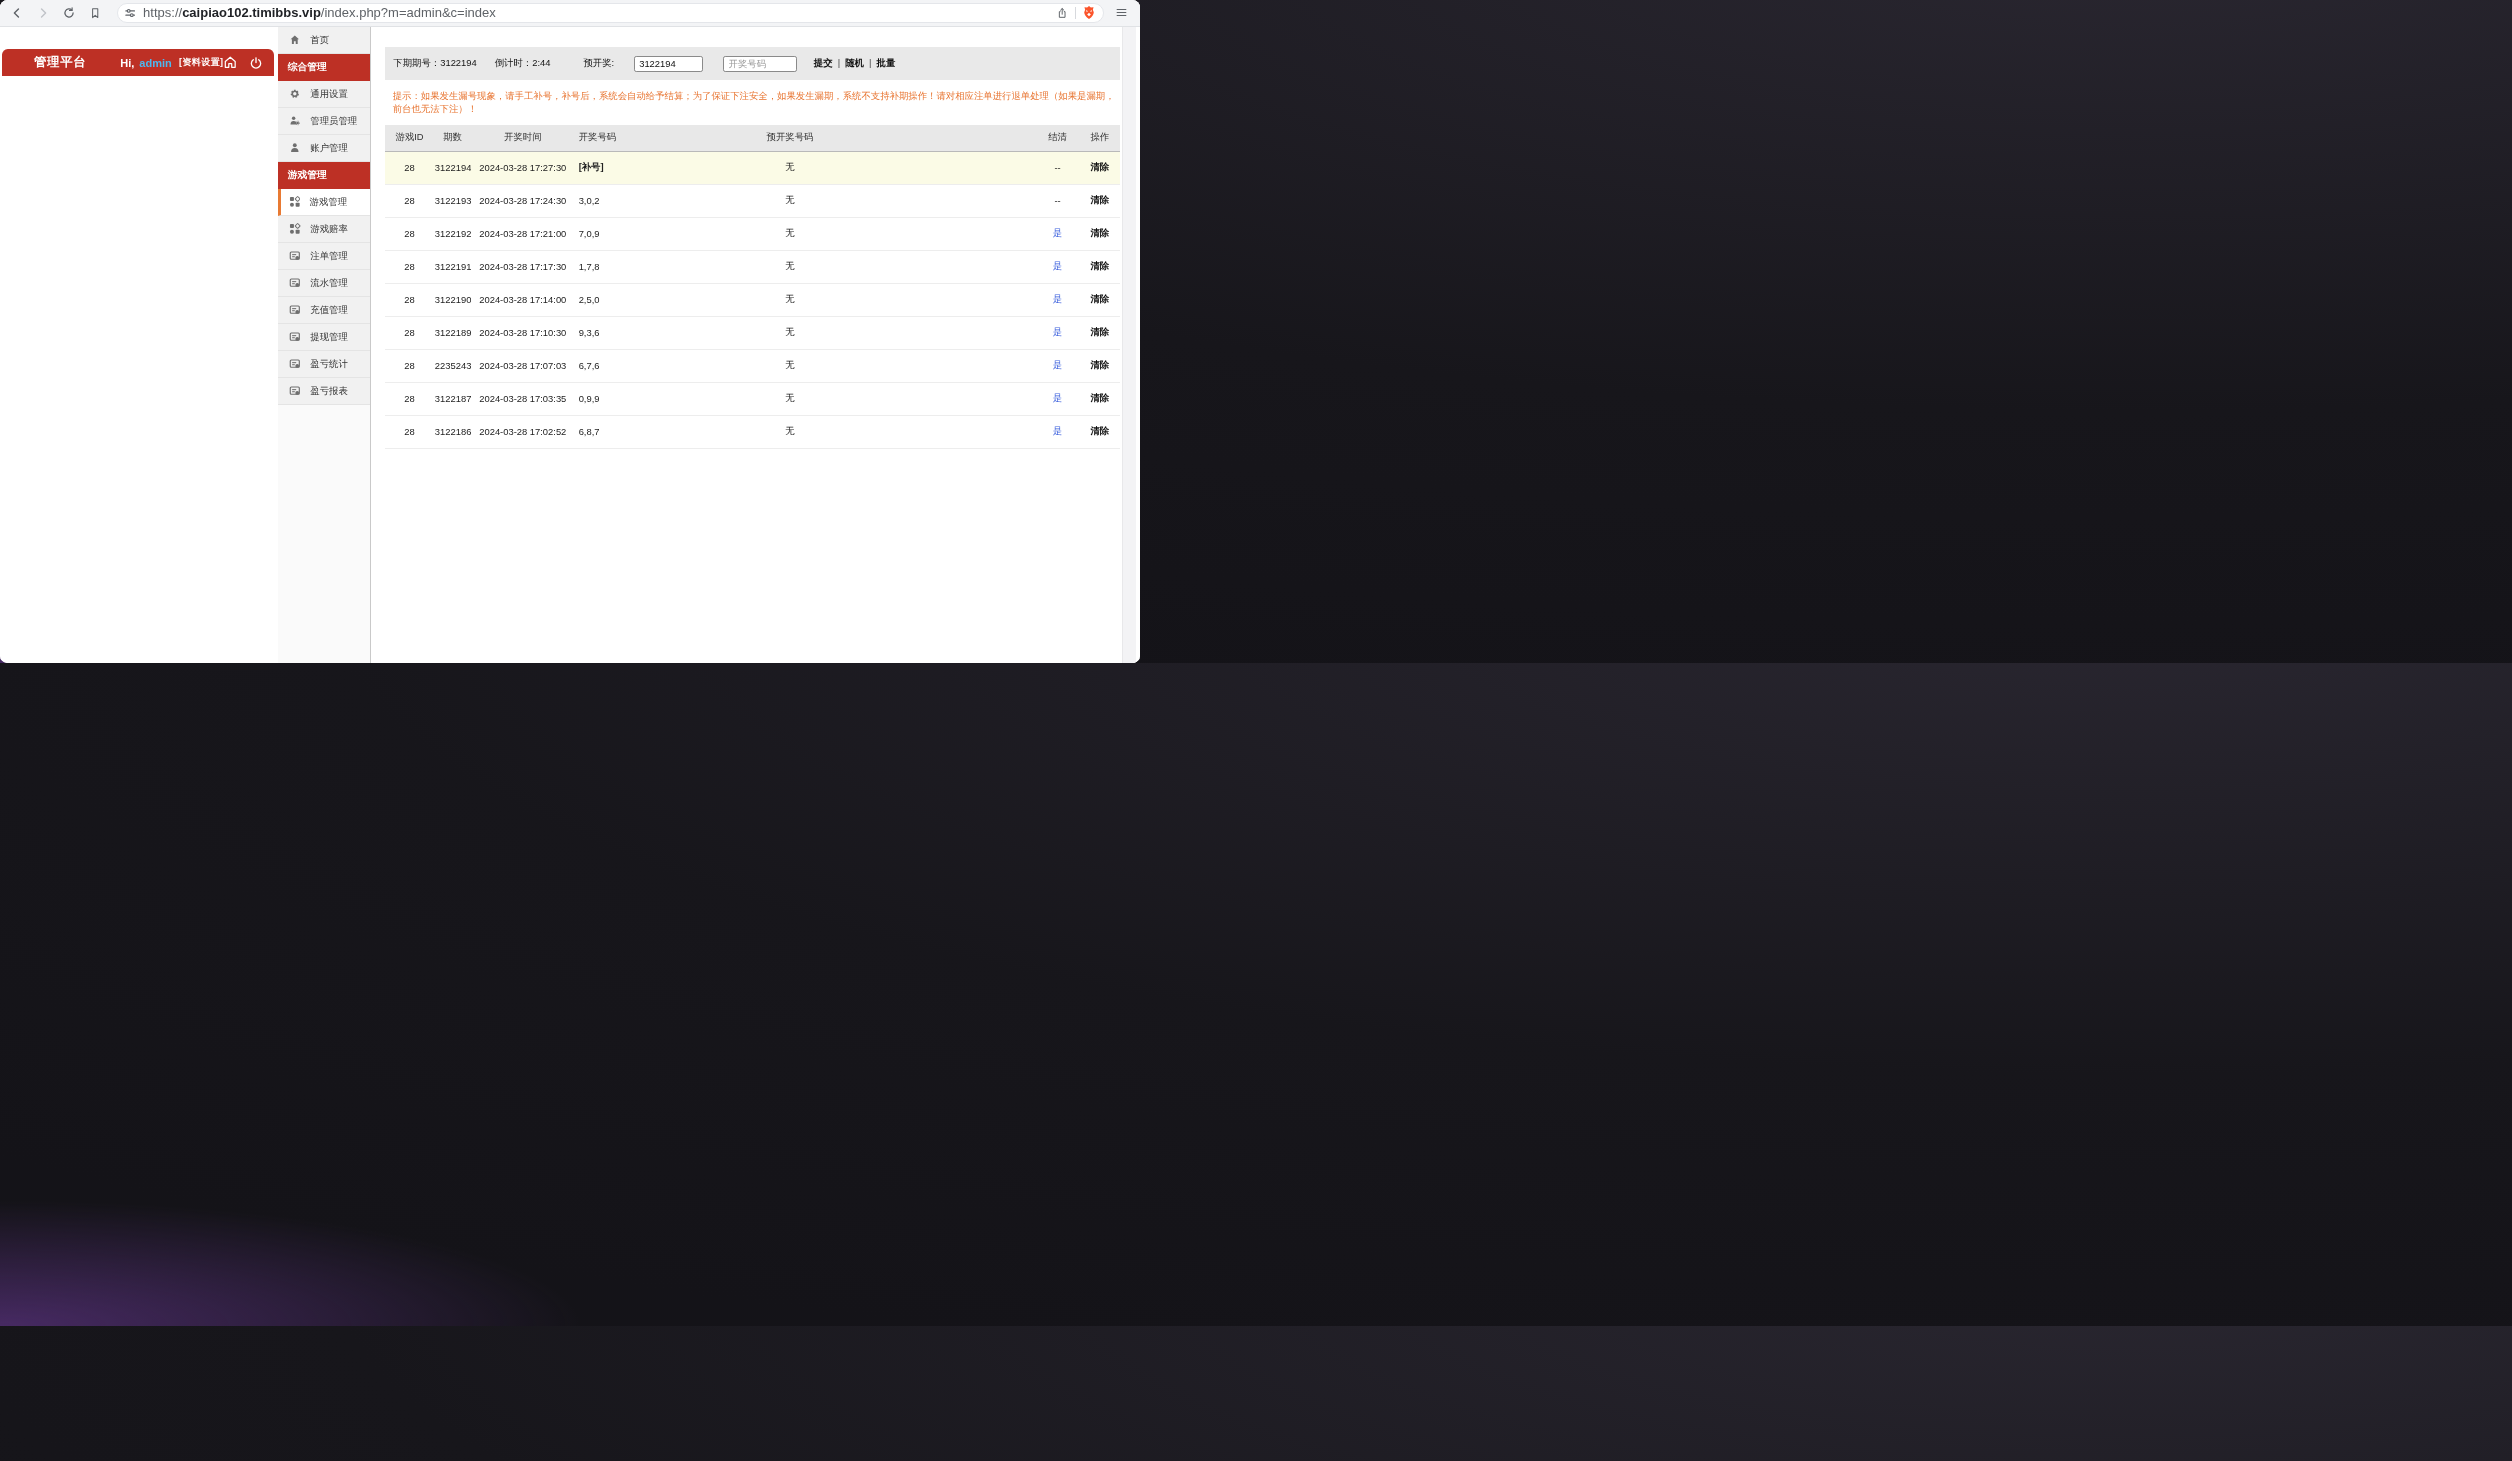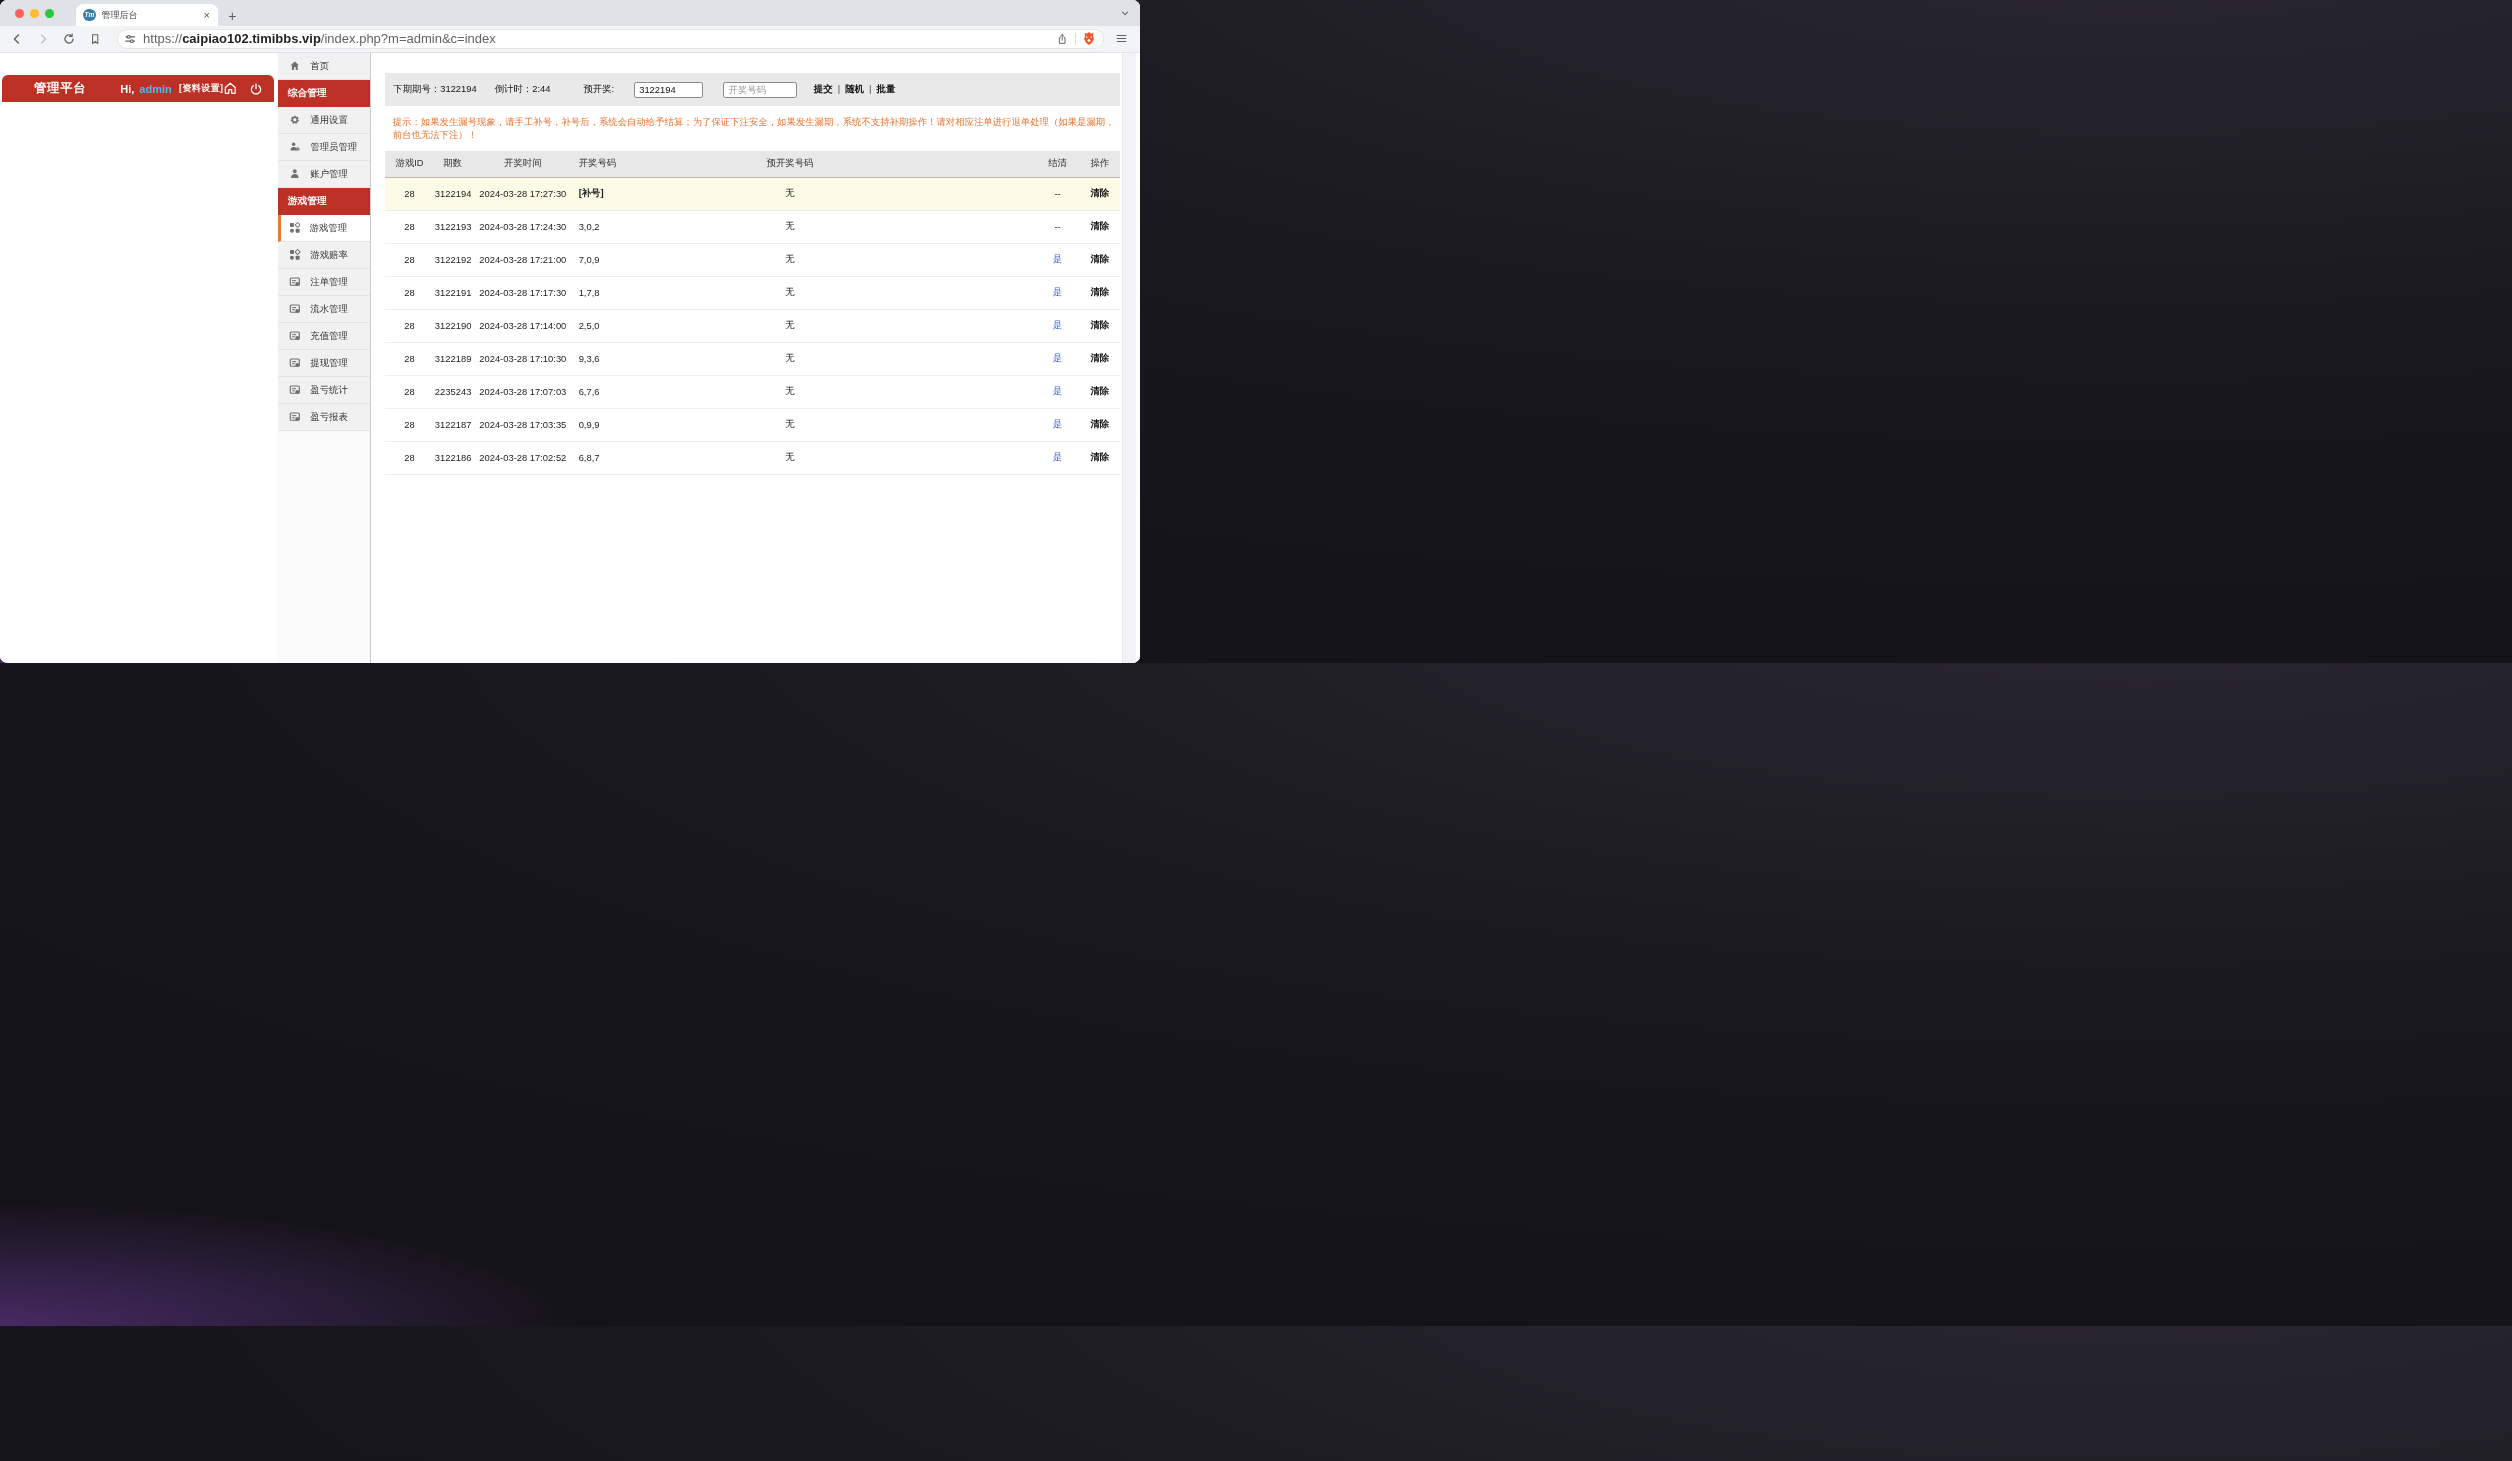--- a/index.html
+++ b/index.html
@@ -85,40 +85,20 @@
   .link-yes{color:var(--link-blue);cursor:pointer}
   .action-clear{color:#0f0f0f;font-weight:700;cursor:pointer}
   .supplement{font-weight:700}
   svg{display:block}
 </style>
 </head>
 <body>
 
 <div class="window">
 
-  <div class="tabstrip">
-    <div class="traffic">
-      <span class="tl r"></span>
-      <span class="tl y"></span>
-      <span class="tl g"></span>
-    </div>
-    <div class="tab">
-      <span class="favicon">
-          <span>Tm</span>
-        </span>
-      <span class="tab-title">管理后台</span>
-      <span class="tab-close">×</span>
-    </div>
-    <div class="newtab">+</div>
-    <span class="strip-chevron">
-      <svg width="10.2" height="10.2" viewBox="0 0 24 24" fill="none" stroke="#5f6368" stroke-width="2.4" stroke-linecap="round" stroke-linejoin="round">
-          <path d="M6 9.5 L12 15.5 L18 9.5"></path>
-        </svg>
-    </span>
-  </div>
 
   <div class="toolbar">
     <span class="tb-icon tb-back">
       <svg width="14" height="14" viewBox="0 0 24 24" fill="none" stroke="#5f6368" stroke-width="2.4" stroke-linecap="round" stroke-linejoin="round">
           <path d="M14.5 5 L7.5 12 L14.5 19"></path>
         </svg>
     </span>
     <span class="tb-icon tb-fwd">
       <svg width="14" height="14" viewBox="0 0 24 24" fill="none" stroke="#c0c3c8" stroke-width="2.4" stroke-linecap="round" stroke-linejoin="round">
           <path d="M9.5 5 L16.5 12 L9.5 19"></path>

